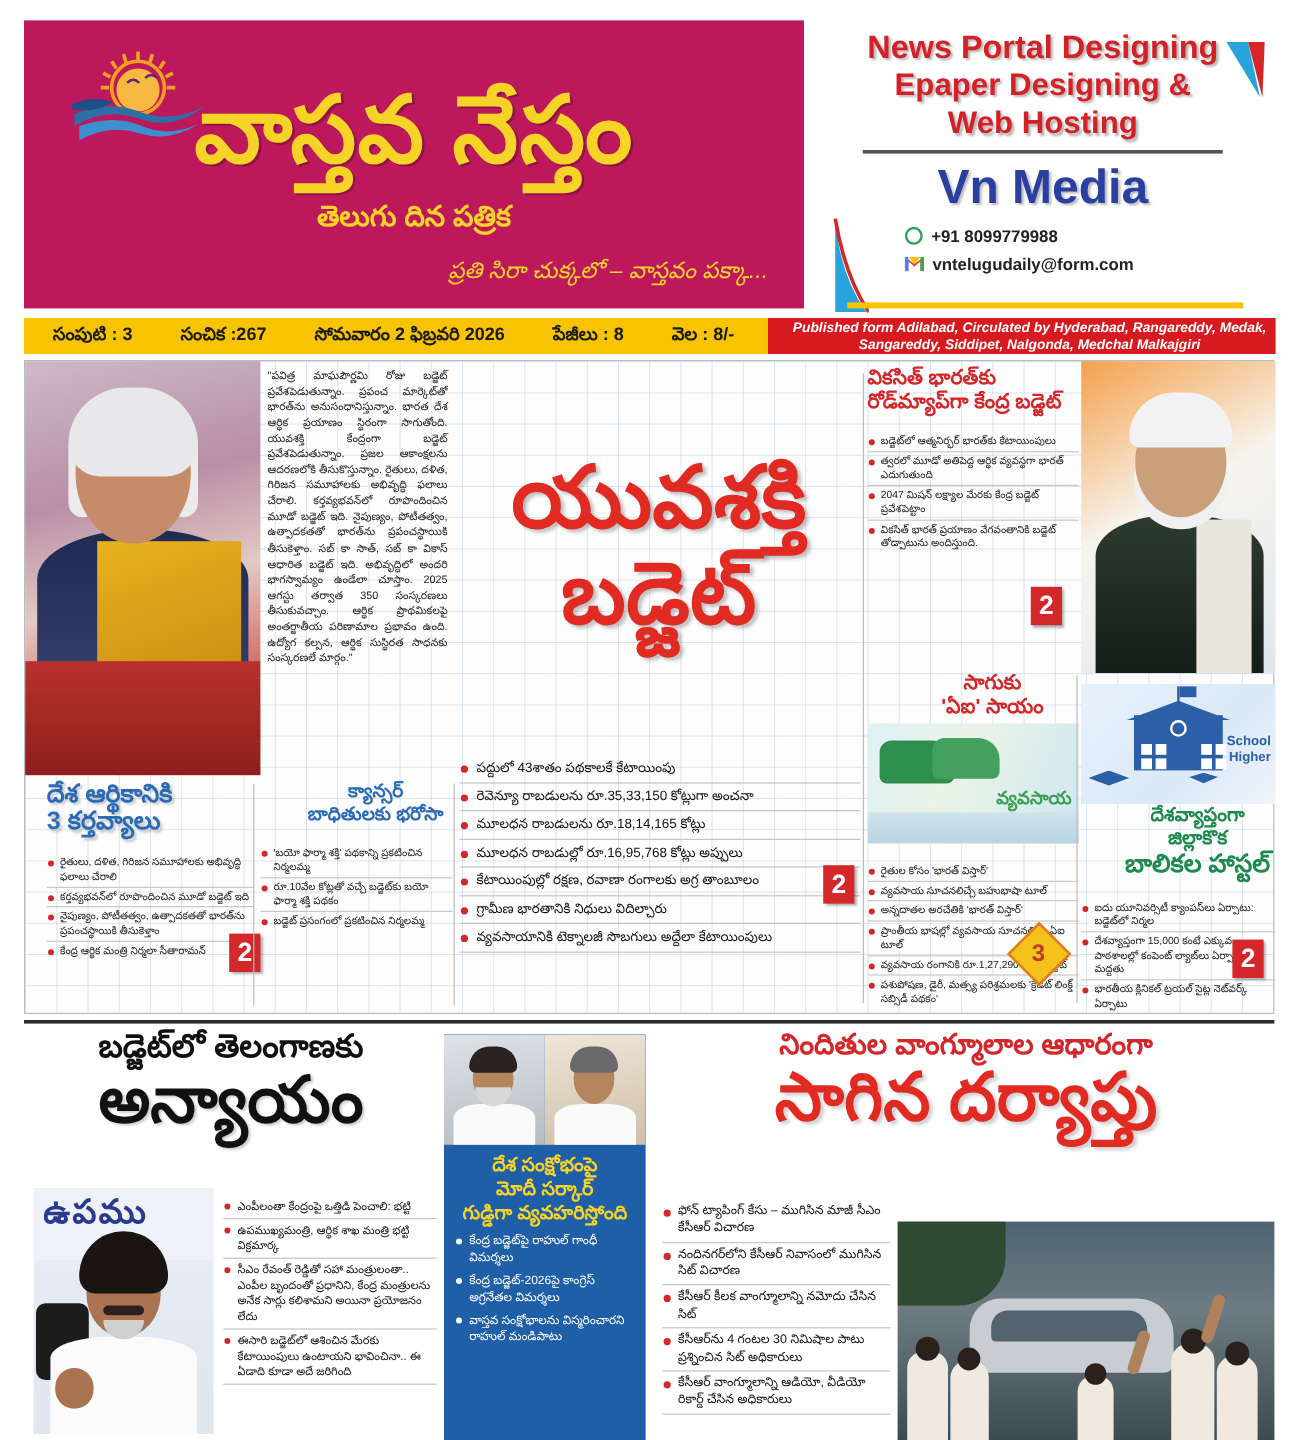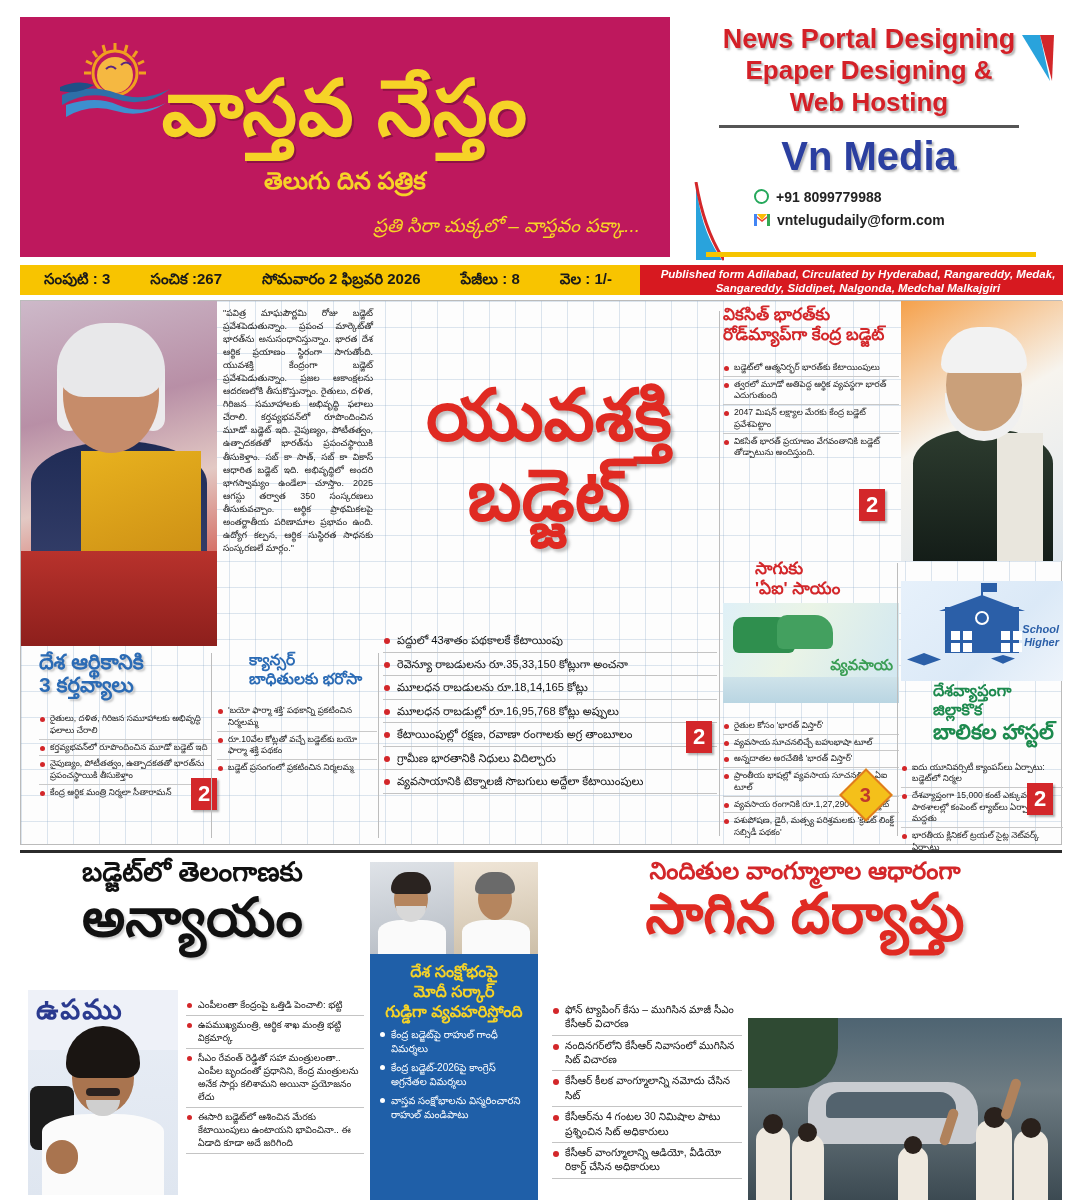--- a/index.html
+++ b/index.html
@@ -126,21 +126,21 @@
      background:linear-gradient(180deg,#2d3c2f,#141d18); border-radius:46% 46% 0 0 / 26% 26% 0 0; }
   .modi-shawl{ position:absolute; left:96px; top:132px; width:46px; height:128px; background:#e9e6dd; }
 
   .sec-right-top{ position:absolute; left:702px; top:4px; width:176px; }
   .sec-agri{ position:absolute; left:702px; top:258px; width:176px; }
   .sec-school{ position:absolute; left:880px; top:262px; width:162px; }
 
   .mini-head-red{ font-size:17px; font-weight:bold; color:#d3272a; line-height:1.18; }
   .mini-head-blue{ font-size:15.5px; font-weight:bold; color:#2b6bb5; line-height:1.2; }
   .mini-head-green{ font-size:16px; font-weight:bold; color:#1d8a4e; line-height:1.2; }
-  .mini-head-center{ text-align:left;padding-left:32px; }
+  .mini-head-center{ text-align:center;padding-left:32px; }
 
   ul.blist{ list-style:none; margin-top:17px; }
   ul.blist li{
     font-size:8.6px; line-height:1.36; color:#1a1a1a; position:relative;
     padding-left:11px; padding-bottom:2px; margin-bottom:2px;
     border-bottom:1px solid #c9c9c9;
   }
   ul.blist li:last-child{ border-bottom:none; }
   ul.blist li::before{
     content:""; position:absolute; left:1px; top:4px; width:5px; height:5px;
@@ -180,23 +180,23 @@
     width:176px; height:100px; margin-top:4px;
     background:linear-gradient(115deg,#dff0f7 0%,#eaf4e6 40%,#cfe6f2 100%);
     position:relative; overflow:hidden;
   }
   .agri-cow{ position:absolute; left:10px; top:14px; width:62px; height:36px; background:#2f8f4e; border-radius:10px 18px 6px 6px;}
   .agri-cow2{ position:absolute; left:54px; top:12px; width:56px; height:34px; background:#43a05f; border-radius:10px 18px 6px 6px;}
   .agri-txt{ position:absolute; right:6px; bottom:26px; font-size:15px; font-weight:bold; color:#3b9e55; }
   .agri-field{ position:absolute; left:0; bottom:0; width:176px; height:26px; background:linear-gradient(180deg,#cfe3ea,#b9d5e2); }
 
   .img-school{
-    width:162px; height:100px; margin-top:18px;
+    width:162px; height:100px; margin-top:7px;
     background:linear-gradient(135deg,#e7f1fb 0%,#dbe9f7 60%,#eef4fb 100%);
-    position:relative; overflow:hidden;font-style:italic;
+    position:relative; overflow:hidden;
   }
   .sch-body{ position:absolute; left:44px; top:26px; width:74px; height:46px; background:#2b5fa8; }
   .sch-roof{ position:absolute; left:38px; top:14px; width:0;height:0;
      border-left:43px solid transparent; border-right:43px solid transparent; border-bottom:16px solid #2b5fa8;}
   .sch-pole{ position:absolute; left:80px; top:2px; width:2px; height:14px; background:#2b5fa8; }
   .sch-flag{ position:absolute; left:82px; top:2px; width:14px; height:9px; background:#2b5fa8; }
   .sch-clock{ position:absolute; left:74px; top:30px; width:14px; height:14px; border:2px solid #fff; border-radius:50%;}
   .sch-win{ position:absolute; width:9px; height:9px; background:#fff; }
   .sch-txt{ position:absolute; right:4px; top:42px; font-size:11px; font-weight:bold; color:#2b5fa8; line-height:1.15; text-align:right;}
   .sch-cap{ position:absolute; left:6px; bottom:12px; width:34px; height:16px; background:#2b5fa8; clip-path:polygon(0 40%,50% 0,100% 40%,50% 78%); }
@@ -338,21 +338,21 @@
     </div>
     <div class="yellow-rule"></div>
   </div>
 
   <div class="infobar">
     <div class="cells">
       <span>సంపుటి : 3</span>
       <span>సంచిక :267</span>
       <span>సోమవారం 2 ఫిబ్రవరి 2026</span>
       <span>పేజీలు : 8</span>
-      <span>వెల : 1/-</span>
+      <span>వెల : 8/-</span>
     </div>
   </div>
   <div class="redsq"></div>
   <div class="pub-banner">Published form Adilabad, Circulated by Hyderabad, Rangareddy, Medak, Sangareddy, Siddipet, Nalgonda, Medchal Malkajgiri</div>
 
   <div class="topblock grid-bg">
 
     <div class="photo-nsm">
       <div class="nsm-body"></div>
       <div class="nsm-saree"></div>

